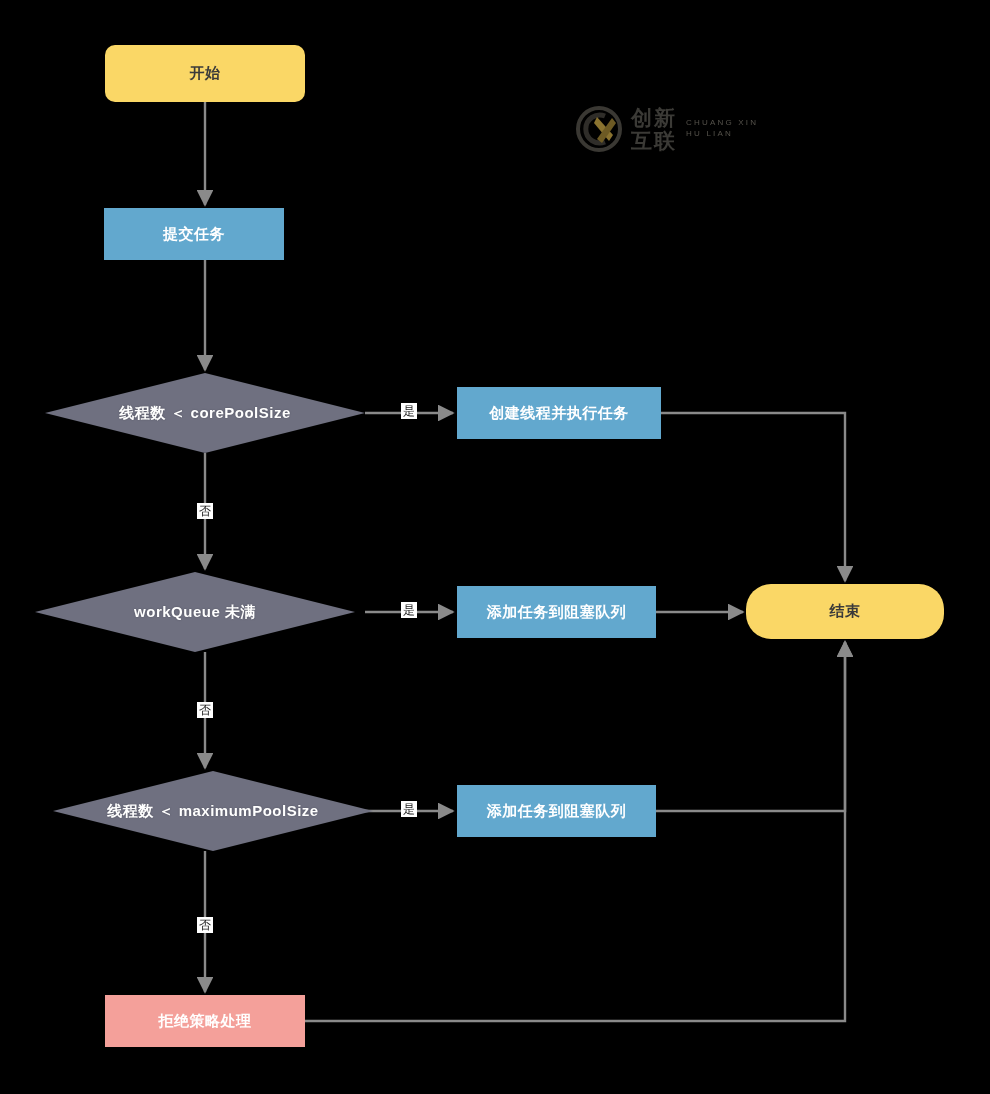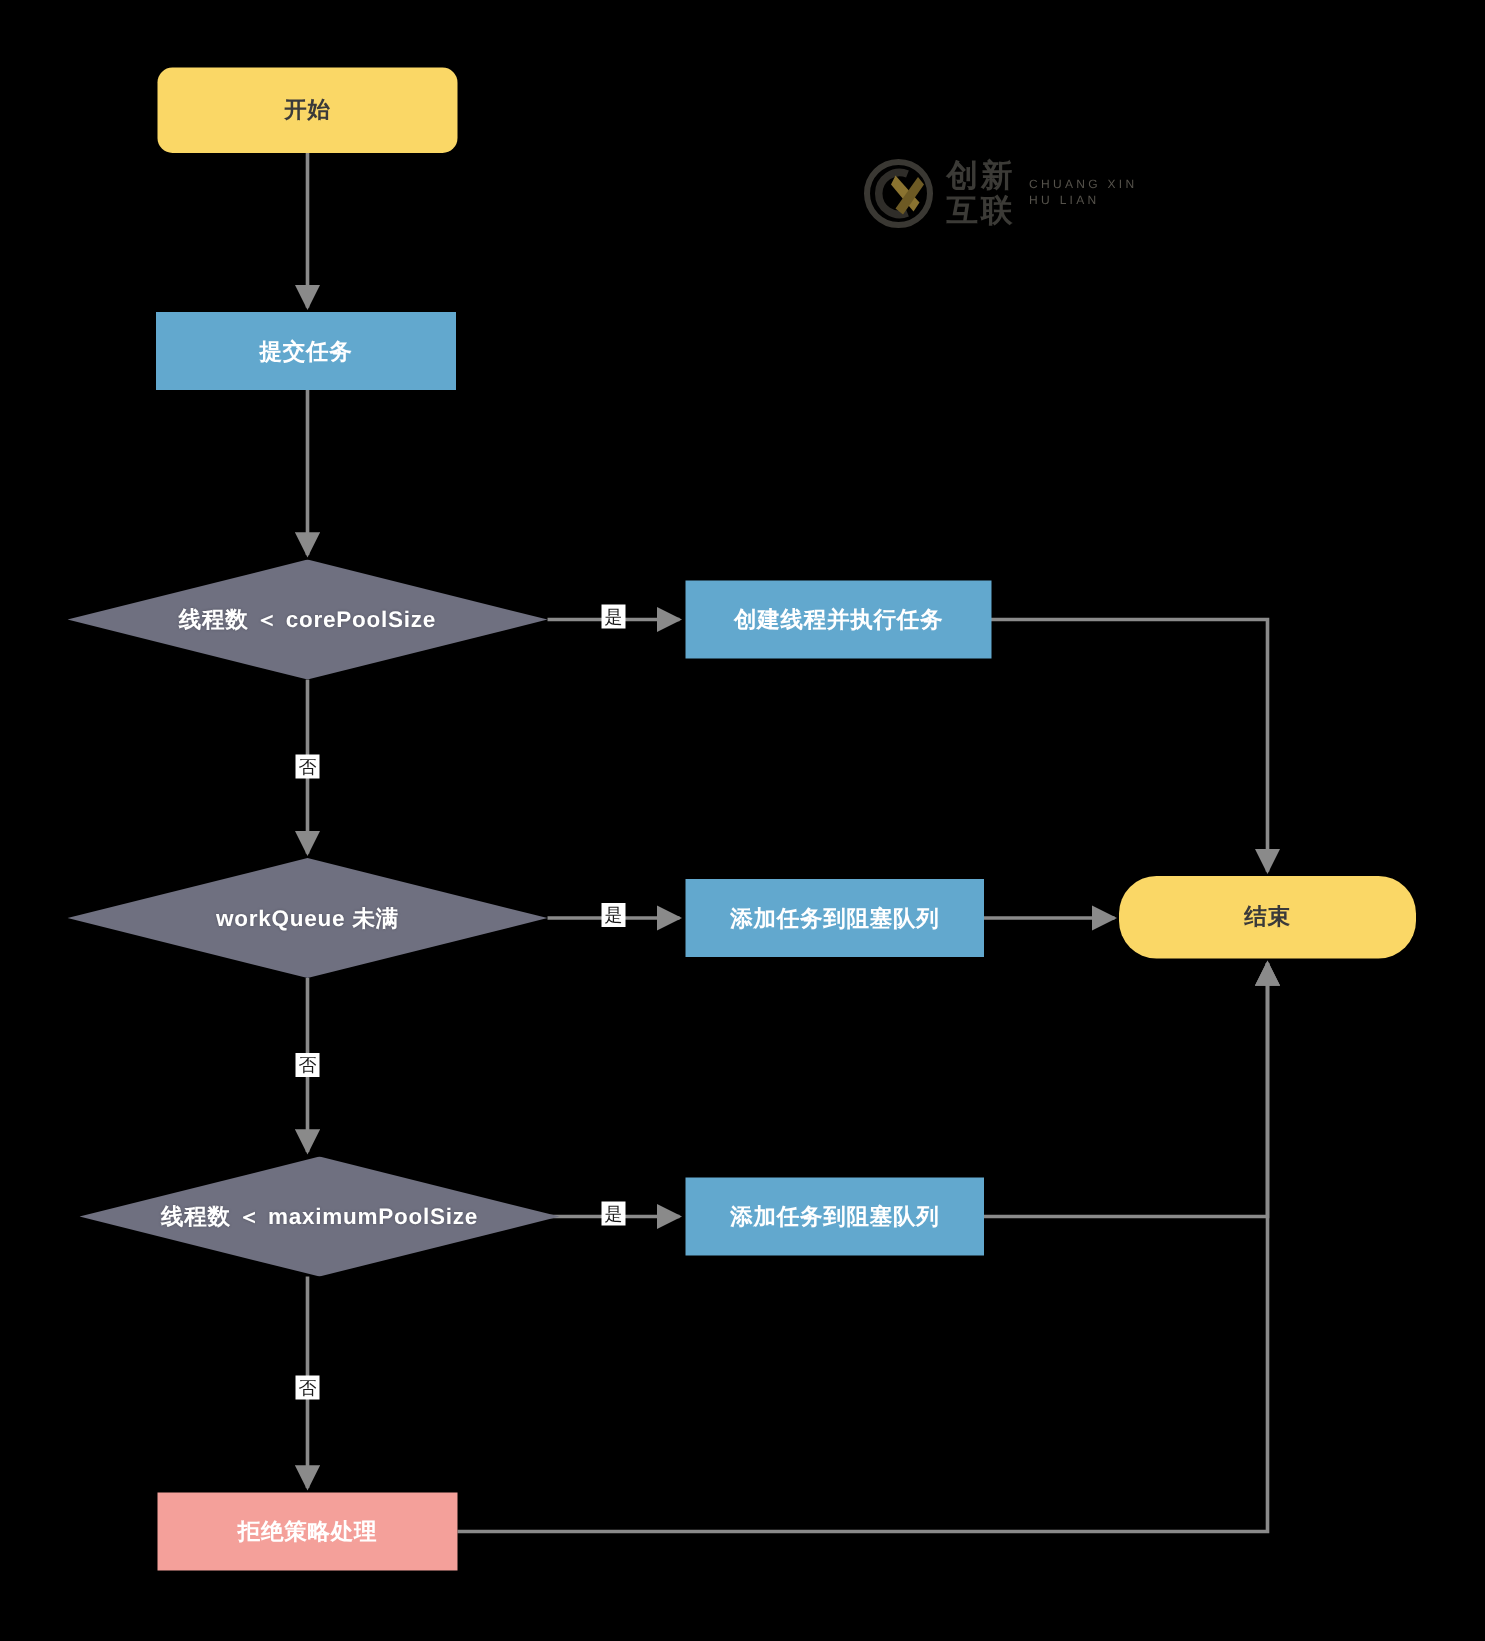--- a/index.html
+++ b/index.html
@@ -152,36 +152,36 @@
     <path d="M 656 811 L 845 811 L 845 642"></path>
 
     <path d="M 305 1021 L 845 1021 L 845 642"></path>
   </g>
 </svg>
 
 <div class="node node-terminal" style="left:105px; top:45px; width:200px; height:57px;">
   <span>开始</span>
 </div>
 
-<div class="node node-process" style="left:104px; top:208px; width:200px; height:52px;">
+<div class="node node-process" style="left:104px; top:208px; width:180px; height:52px;">
   <span>提交任务</span>
 </div>
 
 <div class="node node-decision" style="left:45px; top:373px; width:320px; height:80px;">
   <svg class="diamond-shape" viewBox="0 0 320 80" preserveAspectRatio="none">
     <polygon points="160,0 320,40 160,80 0,40" fill="#6f7080"></polygon>
   </svg>
   <span class="decision-label">线程数 ＜ corePoolSize</span>
 </div>
 
 <div class="node node-process" style="left:457px; top:387px; width:204px; height:52px;">
   <span>创建线程并执行任务</span>
 </div>
 
-<div class="node node-decision" style="left:45px; top:572px; width:320px; height:80px;">
+<div class="node node-decision" style="left:35px; top:572px; width:320px; height:80px;">
   <svg class="diamond-shape" viewBox="0 0 320 80" preserveAspectRatio="none">
     <polygon points="160,0 320,40 160,80 0,40" fill="#6f7080"></polygon>
   </svg>
   <span class="decision-label">workQueue 未满</span>
 </div>
 
 <div class="node node-process" style="left:457px; top:586px; width:199px; height:52px;">
   <span>添加任务到阻塞队列</span>
 </div>
 

